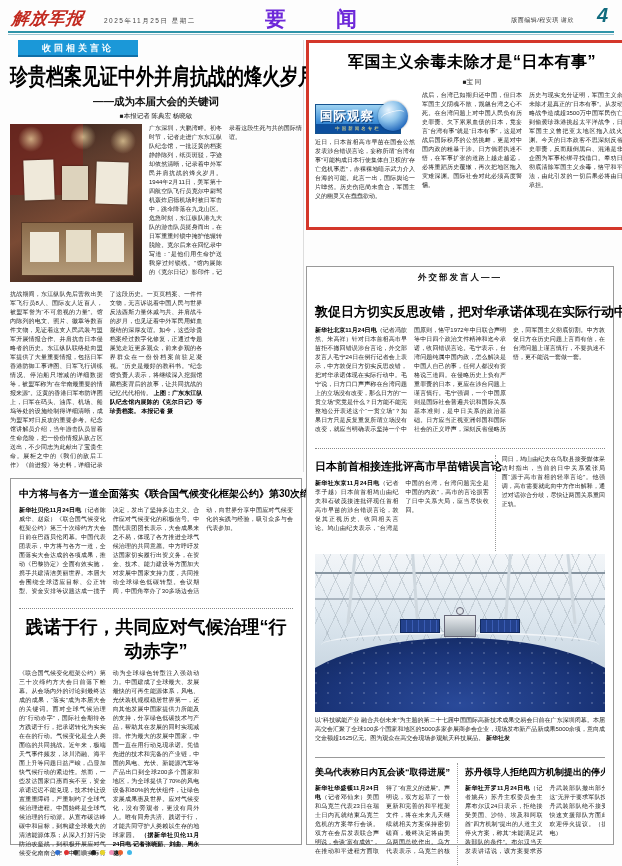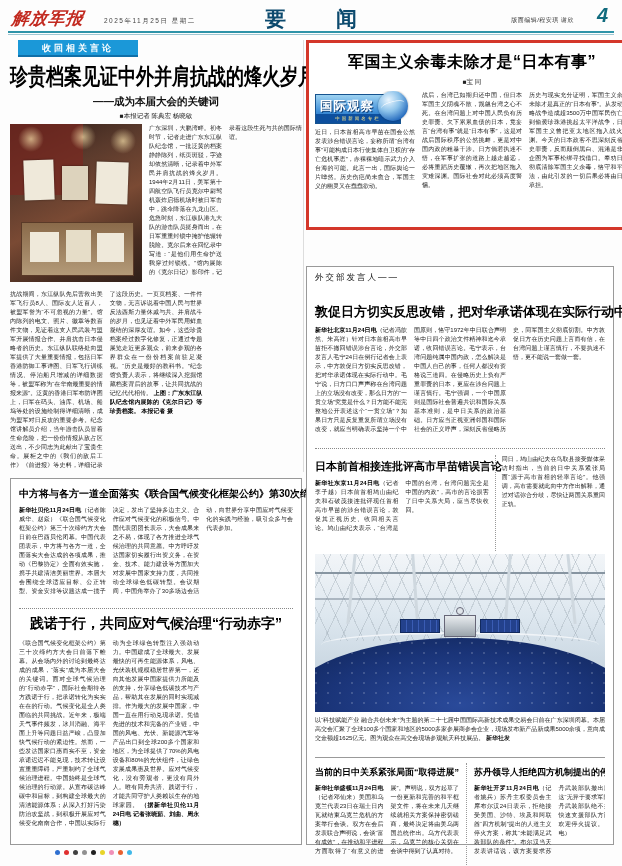--- a/index.html
+++ b/index.html
@@ -3,21 +3,21 @@
 <meta charset="utf-8">
 <style>
   * { margin:0; padding:0; box-sizing:border-box; }
   html,body { background:#e8eaec; }
   body { font-family:"Liberation Sans", sans-serif; }
   #page { position:relative; width:622px; height:866px; background:#fdfdfd; margin:0 auto; overflow:hidden; }
 
   
   .logo { position:absolute; left:12px; top:7px; font-size:17px; font-weight:900; color:#c22a20; font-style:italic; letter-spacing:1px; transform:skewX(-8deg); }
   .issue-date { position:absolute; left:104px; top:17px; font-size:6.5px; color:#444; letter-spacing:1.5px; }
-  .section-title { position:absolute; left:0; right:0; top:5px; text-align:center; font-size:21px; font-weight:900; color:#0c4a6e; letter-spacing:22px; text-indent:22px; }
+  .section-title { position:absolute; left:0; right:0; top:5px; text-align:center; font-size:21px; font-weight:900; color:#6d28d9; letter-spacing:22px; text-indent:22px; }
   .editors { position:absolute; right:48px; top:16px; font-size:6px; color:#333; letter-spacing:0.5px; }
   .pagenum { position:absolute; right:14px; top:4px; font-size:20px; font-weight:900; font-style:italic; color:#116b7e; }
   .header-rule { position:absolute; left:8px; right:8px; top:31px; height:2px; background:#2e93a8; }
   .header-rule2 { position:absolute; left:8px; right:8px; top:34px; height:1px; background:#9fc8d3; }
 
   .colgutter { position:absolute; left:303px; top:40px; height:432px; width:1px; background:#ddd; }
 
   
   .body-text { font-size:6px; line-height:1.5; color:#222; text-align:justify; }
   .body-text b { color:#000; }
@@ -40,41 +40,41 @@
   .mp-case .mp-doc { box-shadow:none; }
   .lead-text { flex:1; height:158px; }
   .wrap-block { position:absolute; top:252px; left:0; right:0; height:188px; }
   .photo-note { font-weight:bold; }
 
   .left-box { position:absolute; top:440px; left:0; width:292px; height:367px; border:1px solid #999; padding:6px 8px; background:#fff; }
   .box-headline { text-align:center; font-weight:900; color:#000; }
   .cop30-headline { font-size:10px; letter-spacing:0px; margin:2px 0 5px; white-space:nowrap; }
   .cop30-body { height:96px; }
   .dotted-hr { border:none; border-top:1px dotted #888; margin:6px 0; }
-  .climate-headline { font-size:14px; margin:4px 0 6px; }
+  .climate-headline { font-size:18px; margin:4px 0 6px; }
   .climate-body { height:196px; }
 
   .registration-dots { position:absolute; left:45px; top:812px; display:flex; gap:4px; }
   .registration-dots span { width:5px; height:5px; border-radius:50%; display:inline-block; }
 
   
   #right-col { position:absolute; left:306px; top:38px; width:308px; height:810px; }
   .commentary-box { position:absolute; top:2px; left:0; width:332px; height:190px; border:3px solid #d4372a; background:#fff; padding:5px 6px; }
   .commentary-headline { text-align:center; font-size:16px; font-weight:900; color:#000; margin-top:4px; letter-spacing:0.5px; white-space:nowrap; }
   .commentary-byline { text-align:center; font-size:6.5px; margin:5px 0 4px; color:#222; }
   .commentary-cols { display:flex; gap:7px; height:122px; overflow:hidden; }
   .commentary-cols .c { flex:1; }
-  .intl-badge { position:relative; width:86px; height:30px; background:linear-gradient(180deg,#9ed3f2 0%,#3e8ed8 60%,#1a63b0 100%); border:1px solid #16538f; margin:3px 0 4px; }
+  .intl-badge { position:relative; width:86px; height:30px; background:linear-gradient(180deg,#9ed3f2 0%,#3e8ed8 60%,#1a63b0 100%); border:1px solid #16538f; margin:13px 0 4px; }
   .intl-badge .t { position:absolute; left:4px; top:2px; font-size:12.5px; font-weight:900; color:#fff; letter-spacing:1px; text-shadow:1px 1px 0 #0d3c73; }
   .intl-badge .s { position:absolute; left:0; bottom:0; width:100%; height:9px; background:#0d4f9e; color:#ffe98a; font-size:4.5px; letter-spacing:2px; text-align:center; line-height:9px; }
   .globe-icon { position:absolute; right:-8px; top:-4px; width:30px; height:30px; border-radius:50%; background:radial-gradient(circle at 35% 30%,#eaf6ff,#8cc2ea 40%,#2a6fc0 75%,#164a8c); box-shadow:0 0 2px #0006; }
   .globe-icon::after { content:""; position:absolute; left:3px; top:10px; width:24px; height:8px; border-radius:50%; border-top:1.5px solid #ffffffcc; transform:rotate(-15deg); }
 
   .right-box { position:absolute; top:228px; left:0; width:308px; height:579px; border:1px solid #999; background:#fff; padding:5px 8px; }
-  .kicker { font-size:8.5px; font-weight:normal; color:#111; letter-spacing:2px; }
+  .kicker { text-align:center; font-size:8.5px; font-weight:bold; color:#111; letter-spacing:2px; }
   .mfa-headline { text-align:center; font-size:13px; font-weight:900; margin:19px 0 5px; white-space:nowrap; }
   .mfa-body { height:116px; }
   .expm-row { display:flex; height:96px; overflow:hidden; }
   .expm-left { width:62%; padding-right:6px; }
   .expm-headline { text-align:center; font-size:11px; font-weight:900; margin:4px 0 5px; white-space:nowrap; }
   .expm-body { height:62px; }
   .expm-side { width:38%; border-left:1px dotted #999; padding-left:6px; height:96px; overflow:hidden; }
 
   .expo-photo { position:relative; width:100%; height:158px; margin-top:3px; background:linear-gradient(#f2f5f8 0%,#dde7ef 40%,#b9c9d6 100%); overflow:hidden; }
   .truss { position:absolute; left:0; top:0; width:100%; height:55%; background:repeating-linear-gradient(115deg,transparent 0 14px,#9aa7b160 14px 15px), repeating-linear-gradient(65deg,transparent 0 14px,#9aa7b160 14px 15px); }
@@ -230,21 +230,21 @@
       </div>
       <div class="expo-caption">
         <span>以“科技赋能产业 融合共创未来”为主题的第二十七届中国国际高新技术成果交易会日前在广东深圳闭幕。本届高交会汇聚了全球100多个国家和地区的5000多家参展商参会企业，现场发布新产品新成果5000余项，意向成交金额超1625亿元。图为观众在高交会现场参观航天科技展品。</span>
         <b>新华社发</b>
       </div>
 
       <hr class="solid-hr">
 
       <div class="bottom-row">
         <div class="bottom-cell">
-          <div class="bottom-headline">当前的日中关系紧张局面“取得进展”</div>
+          <div class="bottom-headline">美乌代表称日内瓦会谈“取得进展”</div>
           <div class="body-text cols2 bottom-body">
             <b class="dl">新华社华盛顿11月24日电</b><span>（记者邓仙来）美国和乌克兰代表23日在瑞士日内瓦就结束乌克兰危机的方案举行会谈。双方在会后发表联合声明说，会谈“富有成效”，在推动和平进程方面取得了“有意义的进展”。声明说，双方起草了一份更新和完善的和平框架文件，将在未来几天继续就相关方案保持密切磋商，最终决定将由美乌两国总统作出。乌方代表表示，乌克兰的核心关切在会谈中得到了认真对待。</span>
           </div>
         </div>
         <div class="bottom-cell">
           <div class="bottom-headline">苏丹领导人拒绝四方机制提出的停火方案</div>
           <div class="body-text cols2 bottom-body">
             <b class="dl">新华社开罗11月24日电</b><span>（记者姚兵）苏丹主权委员会主席布尔汉24日表示，拒绝接受美国、沙特、埃及和阿联酋“四方机制”提出的人道主义停火方案，称其“未能满足武装部队的条件”。布尔汉当天发表讲话说，该方案要求苏丹武装部队撤出部分城市，这“无异于要求军队投降”，苏丹武装部队绝不接受。苏丹快速支援部队方面此前表示欢迎停火提议。（据新华社电）</span>
           </div>
         </div>

